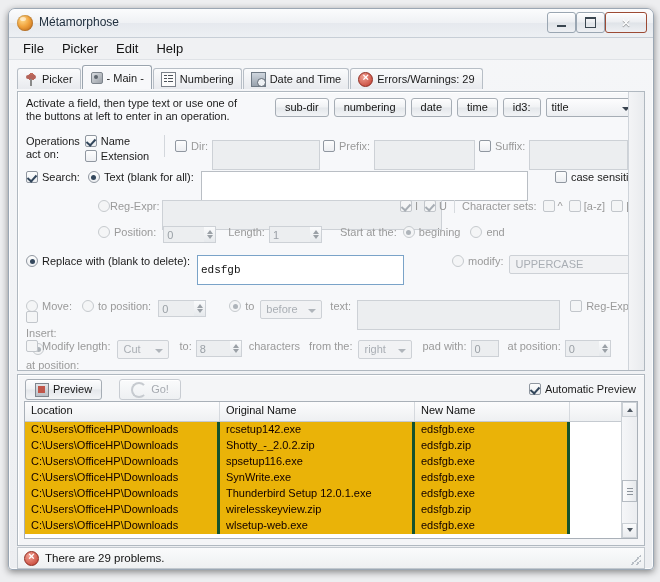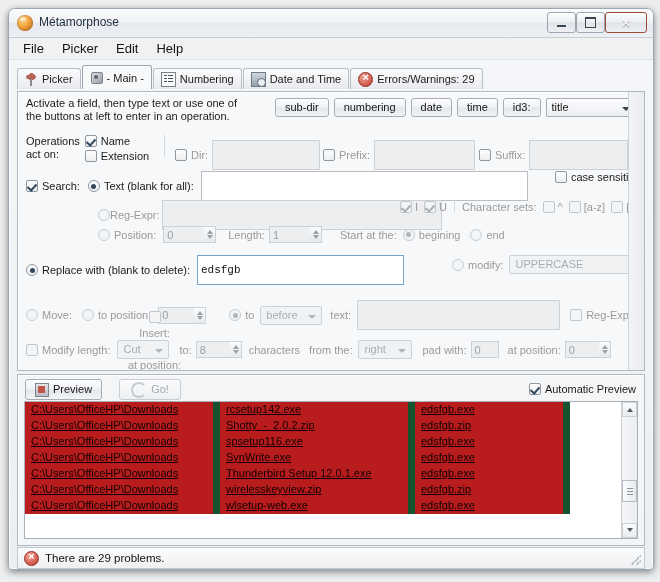--- a/index.html
+++ b/index.html
@@ -110,21 +110,21 @@
     position:absolute;left:8px;top:82px;width:626px;height:278px;
     background:#f7f8fa;border:1px solid #b0b8c0;
     box-shadow:inset 1px 1px 0 #fff;
     overflow:hidden;
   }
   #panel-scroll{
     position:absolute;right:0;top:0;width:15px;height:100%;
     background:linear-gradient(to right,#f3f4f6,#e9ebee);
     border-left:1px solid #cfd4da;
   }
-  .row{position:absolute;display:flex;align-items:center;}
+  .row{position:absolute;display:flex;}
   .lbl{font-size:11px;color:#1b1b1b;white-space:nowrap;}
   .lbl.dim{color:#9a9a9a;}
 
   
   .cb{width:12px;height:12px;flex:none;border:1px solid #9097a0;border-radius:2px;
     background:linear-gradient(to bottom,#fdfdfd,#eceef1);position:relative;box-sizing:border-box;}
   .cb.dim{border-color:#c2c6cb;background:#f4f5f6;}
   .cb.on:after{content:"";position:absolute;left:2px;top:1px;width:4px;height:7px;
     border:solid #33475c;border-width:0 2px 2px 0;transform:rotate(42deg);}
   .cb.on.dimchk:after{border-color:#a8aeb5;}
@@ -176,21 +176,21 @@
     background:#fff;border:1px solid #a9b0b8;overflow:hidden;}
   #tbl-head{display:flex;height:19px;background:linear-gradient(to bottom,#fcfcfd,#eef0f2);
     border-bottom:1px solid #c5cad0;font-size:11px;color:#111;}
   #tbl-head>div{padding:2px 0 0 6px;border-right:1px solid #d5d9de;box-sizing:border-box;}
   .trow{display:flex;height:16px;font-size:11px;color:#120000;}
   .trow>div{padding:1px 0 0 6px;box-sizing:border-box;overflow:hidden;white-space:nowrap;}
   .c1{width:195px;}
   .c2{width:195px;}
   .c3{width:155px;}
   .c4{flex:1;}
-  .redcell{background:#b91c1c;border-right:7px solid #14532d;text-decoration:underline;}
+  .redcell{background:#eab308;border-right:3px solid #14532d;}
 
   #tbl-vscroll{position:absolute;right:0;top:0;width:15px;bottom:0;
     background:linear-gradient(to right,#f5f6f8,#ebedf0);border-left:1px solid #ccd1d6;}
   .sbtn{position:absolute;left:0;width:15px;height:15px;
     background:linear-gradient(to bottom,#fafbfc,#e9ebee);border:1px solid #cbd0d5;box-sizing:border-box;}
   .sbtn.up{top:0;} .sbtn.down{bottom:0;}
   .sarrow{position:absolute;left:4px;width:0;height:0;border-left:3.5px solid transparent;border-right:3.5px solid transparent;}
   .up .sarrow{top:5px;border-bottom:4px solid #4f5862;}
   .down .sarrow{bottom:5px;border-top:4px solid #4f5862;}
   #sthumb{position:absolute;left:0;width:15px;height:22px;bottom:36px;
@@ -474,20 +474,26 @@
         <span class="ic-go"></span>
         <span>Go!</span>
       </div>
       <div style="position:absolute;right:8px;top:8px;display:flex;align-items:center;gap:4px;">
         <span class="cb on"></span>
         <span class="lbl">Automatic Preview</span>
       </div>
     </div>
 
     <div id="tbl-wrap">
+      <div id="tbl-head">
+        <div class="c1">Location</div>
+        <div class="c2">Original Name</div>
+        <div class="c3">New Name</div>
+        <div class="c4"></div>
+      </div>
 
       <div class="trow">
         <div class="c1 redcell">C:\Users\OfficeHP\Downloads</div>
         <div class="c2 redcell">rcsetup142.exe</div>
         <div class="c3 redcell">edsfgb.exe</div>
         <div class="c4"></div>
       </div>
       <div class="trow">
         <div class="c1 redcell">C:\Users\OfficeHP\Downloads</div>
         <div class="c2 redcell">Shotty_-_2.0.2.zip</div>

